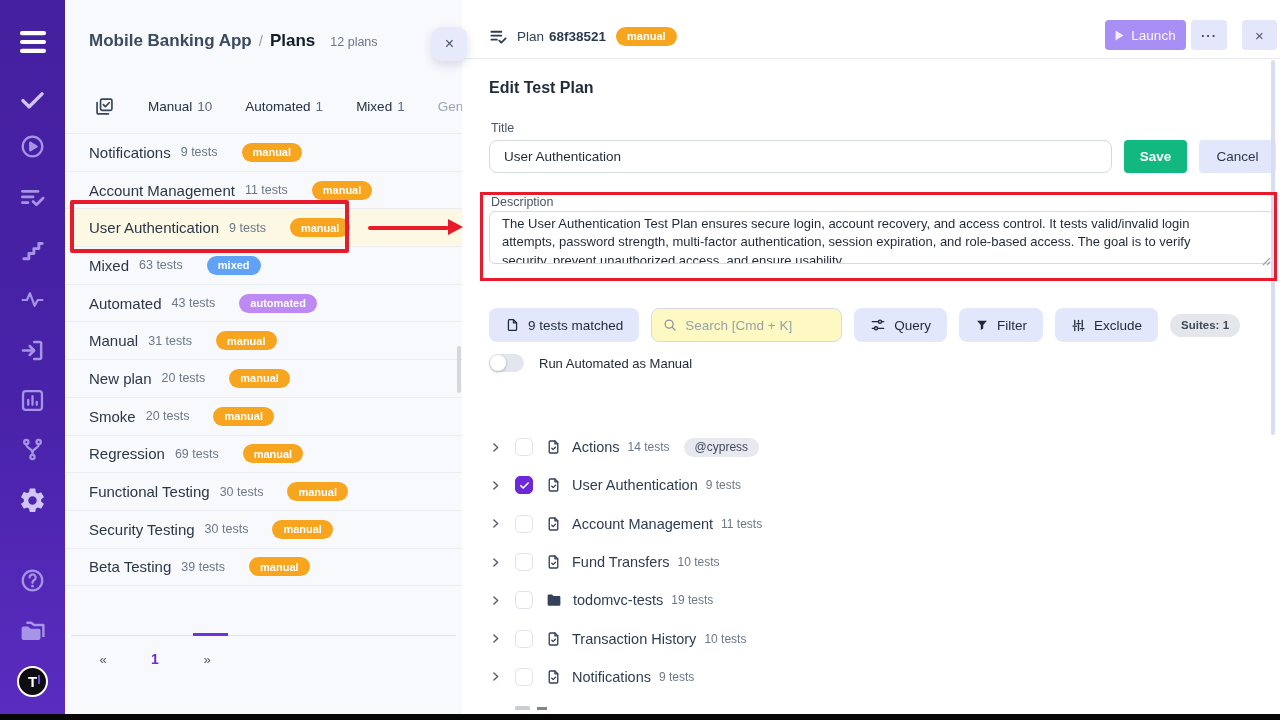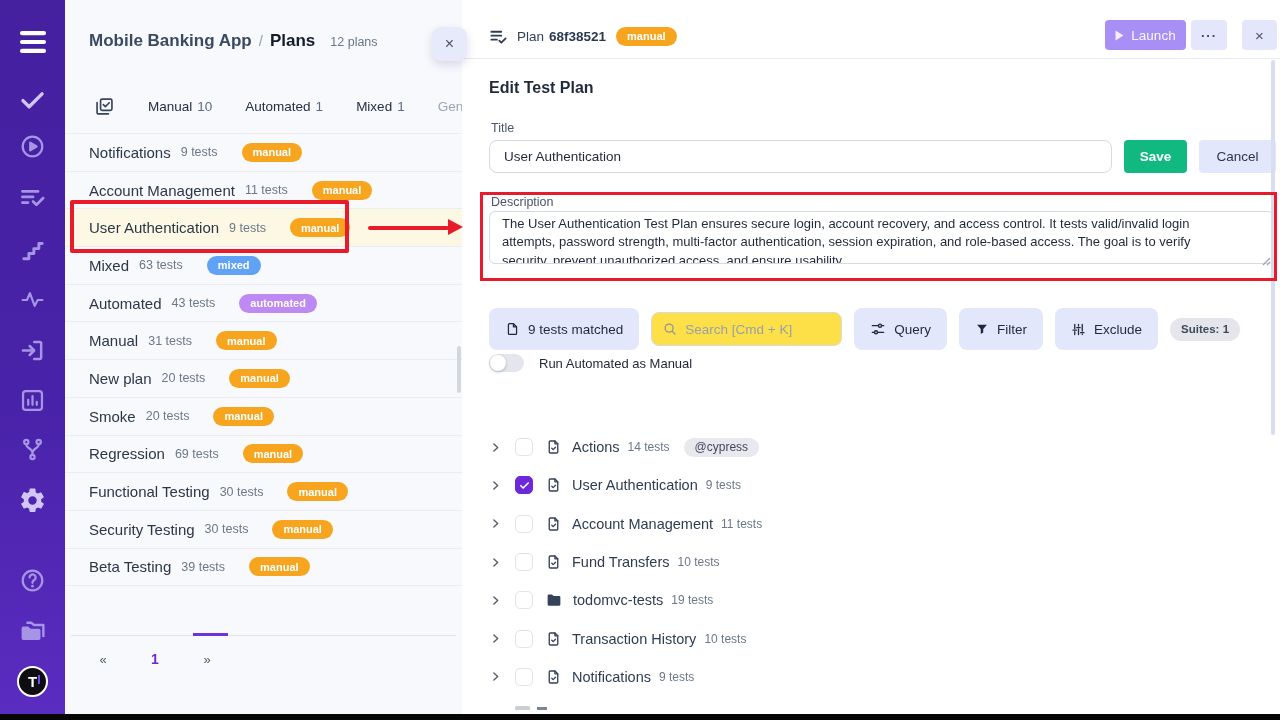--- a/index.html
+++ b/index.html
@@ -76,23 +76,23 @@
   .btn-save { position:absolute; top:140px; left:662px; width:63px; height:33px; background:#11b981;
     color:#fff; font-size:13.5px; font-weight:600; }
   .btn-cancel { position:absolute; top:140px; left:737px; width:77px; height:33px; background:#e3e7fb;
     color:#2b3748; font-size:13.5px; font-weight:500; }
   .desc-area { position:absolute; top:211px; left:27px; width:785px; height:53px; border:1px solid #d5d9e2;
     border-radius:6px; padding:3px 34px 3px 12px; font-size:13px; line-height:18.4px; color:#1f2937;
     font-family:inherit; resize:none; overflow:hidden; background:#fff; }
   .resize-handle { position:absolute; top:252px; left:800px; color:#9aa3b2; pointer-events:none; }
 
   .dp-toolbar { position:absolute; top:308px; left:27px; display:flex; align-items:center; gap:12px; }
-  .tbtn { height:42px; background:#e3e7fb; border:none; border-radius:8px; display:flex; align-items:center;
+  .tbtn { height:34px; background:#e3e7fb; border:none; border-radius:8px; display:flex; align-items:center;
     gap:8px; padding:0 16px; font-size:13.5px; font-weight:500; color:#1e293b; cursor:pointer; font-family:inherit; }
-  .search-box { height:34px; width:191px; background:#fde047; border:1px solid #d7dae2; border-radius:8px;
+  .search-box { height:34px; width:191px; background:#fef9c3; border:1px solid #d7dae2; border-radius:8px;
     display:flex; align-items:center; padding:0 11px; gap:8px; }
   .search-box input { border:none; outline:none; flex:1; font-size:13.5px; color:#374151; font-family:inherit;
     background:transparent; min-width:0; }
   .search-box input::placeholder { color:#98a1ae; }
   .suites-badge { height:23px; padding:0 11px; border-radius:999px; background:#e4e6ec; color:#3f4a59;
     font-size:11.5px; font-weight:600; display:flex; align-items:center; }
 
   .dp-toggle-row { position:absolute; top:354px; left:27px; display:flex; align-items:center; }
   .toggle { width:35px; height:18px; border-radius:999px; background:#e3e6ec; position:relative; cursor:pointer; }
   .toggle .knob { position:absolute; left:1px; top:1px; width:16px; height:16px; border-radius:50%;

